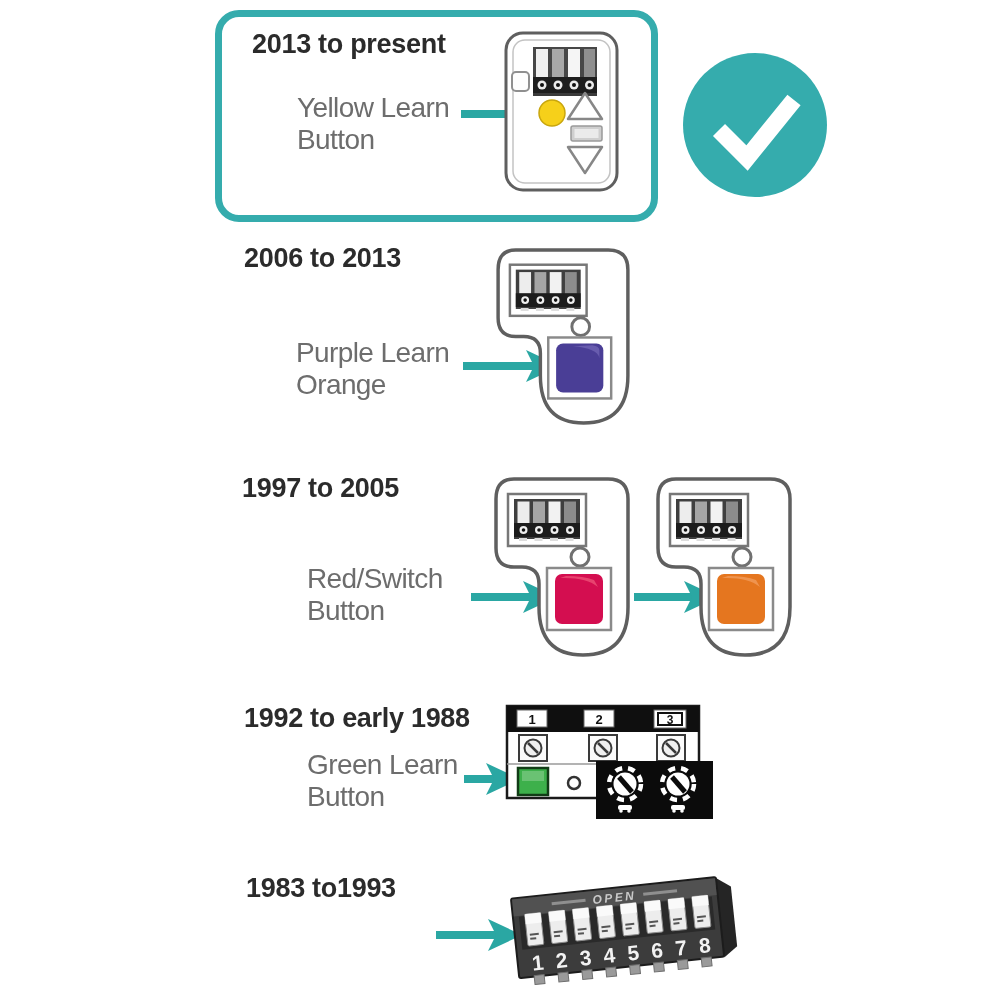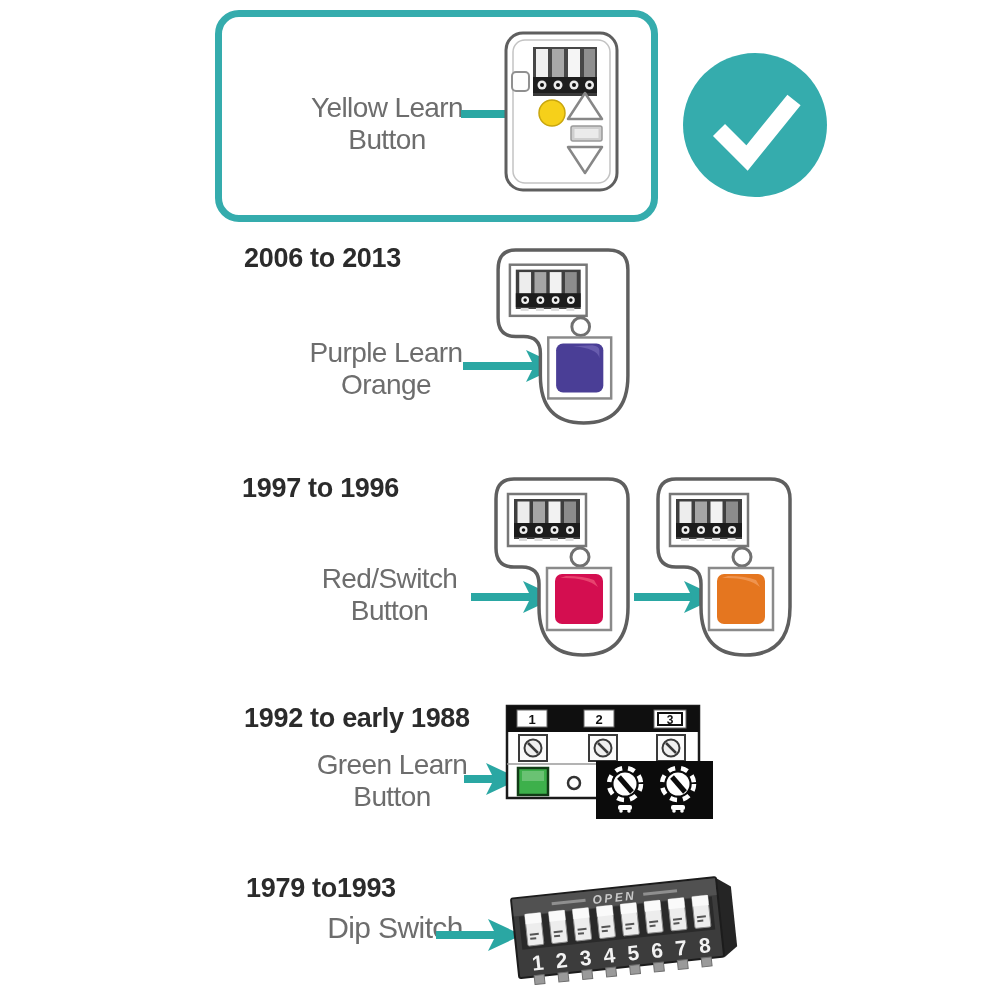--- a/index.html
+++ b/index.html
@@ -8,36 +8,36 @@
     font-family:"Liberation Sans", sans-serif;overflow:hidden;
   }
   .abs{position:absolute;}
   .era-heading{
     font-weight:bold;font-size:27px;letter-spacing:-0.3px;
     color:var(--heading,#2b2b2b);white-space:nowrap;
   }
   .part-label{
     font-size:28px;letter-spacing:-0.6px;line-height:1.13;
     color:var(--label,#6d6d6d);
-    text-align:center;
   }
   .era-box{
     box-sizing:border-box;left:215px;top:10px;width:443px;height:212px;
     border:7px solid var(--teal,#35acad);border-radius:24px;background:#fff;
   }
   svg{display:block;}
   .outline{stroke:var(--outline,#5f5f5f);}
   text{font-family:"Liberation Sans", sans-serif;}
 </style>
 </head>
 <body>
 
 <div id="canvas">
 
   <div class="abs era-box"></div>
+  <div class="abs era-heading" style="left:252px;top:29px;">2013 to present</div>
   <div class="abs part-label" style="left:297px;top:92px;width:180px;">Yellow Learn Button</div>
 
   <svg class="abs" style="left:461px;top:97px;" width="86" height="34">
     <rect x="0" y="13" width="62" height="8" fill="#2aa7a3"></rect>
     <polygon points="52,1 86,17 52,33 60,17" fill="#2aa7a3"></polygon>
   </svg>
 
   <svg class="abs" style="left:503px;top:30px;" width="117" height="163" viewBox="0 0 117 163">
     <rect x="3" y="3" width="111" height="157" rx="17" fill="#ffffff" class="outline" stroke-width="3"></rect>
     <rect x="10" y="10" width="97" height="143" rx="12" fill="none" stroke="#c3c3c3" stroke-width="1.5"></rect>
@@ -112,21 +112,21 @@
         <rect x="56" y="61" width="8" height="3"></rect>
           <rect x="71.5" y="61" width="8" height="3"></rect>
       </g>
     </g>
     <circle cx="86" cy="80" r="9" fill="#ffffff" stroke="#707070" stroke-width="3"></circle>
     <rect x="53" y="91" width="64" height="62" fill="#ffffff" stroke="#8a8a8a" stroke-width="2.5"></rect>
     <rect x="61" y="97" width="48" height="50" rx="7" fill="#4a3e96"></rect>
     <path d="M 78,100 Q 103,102 105,112 L 105,104 Q 105,100 98,99 Z" opacity="0.9" fill="#6c5fb0"></path>
   </svg>
 
-  <div class="abs era-heading" style="left:242px;top:473px;">1997 to 1996</div>
+  <div class="abs era-heading" style="left:242px;top:473px;">1997 to 2005</div>
   <div class="abs part-label" style="left:307px;top:563px;width:165px;">Red/Switch Button</div>
 
   <svg class="abs" style="left:471px;top:580px;" width="86" height="34">
     <rect x="0" y="13" width="62" height="8" fill="#2aa7a3"></rect>
     <polygon points="52,1 86,17 52,33 60,17" fill="#2aa7a3"></polygon>
   </svg>
 
   <svg class="abs" style="left:494px;top:477px;" width="136" height="180" viewBox="0 0 136 180">
     <path d="M 20,2 L 114,2 Q 134,2 134,22 L 134,130 Q 134,178 89,178 Q 45,178 45,130 L 45,107
              Q 45,90 28,90 L 20,90 Q 2,90 2,71 L 2,22 Q 2,2 20,2 Z" fill="#ffffff" class="outline" stroke-width="3.5"></path>
@@ -255,22 +255,21 @@
     <g>
       <circle cx="173" cy="82" r="16" fill="none" stroke="#ffffff" stroke-width="4.5" stroke-dasharray="7 6"></circle>
       <circle cx="173" cy="82" r="11.5" fill="#ffffff"></circle>
       <line x1="167" y1="75" x2="180" y2="90" stroke="#0b0b0b" stroke-width="5"></line>
       <rect x="166" y="103" width="14" height="5" rx="2" fill="#ffffff"></rect>
       <circle cx="169" cy="109" r="1.8" fill="#ffffff"></circle>
         <circle cx="177" cy="109" r="1.8" fill="#ffffff"></circle>
     </g>
   </svg>
 
-  <div class="abs era-heading" style="left:246px;top:873px;">1979 to1993</div>
-  <div class="abs part-label" style="left:295px;top:911px;width:200px;font-size:30px;">Dip Switch</div>
+  <div class="abs era-heading" style="left:246px;top:873px;">1983 to1993</div>
 
   <svg class="abs" style="left:436px;top:918px;" width="86" height="34">
     <rect x="0" y="13" width="62" height="8" fill="#2aa7a3"></rect>
     <polygon points="52,1 86,17 52,33 60,17" fill="#2aa7a3"></polygon>
   </svg>
 
   <svg class="abs" style="left:498px;top:860px;" width="250" height="125" viewBox="0 0 250 125">
     <g transform="rotate(-6 125 62)">
       <polygon points="222,28 236,38 236,98 222,108" fill="#252525"></polygon>
       <rect x="16" y="27" width="206" height="80" rx="2" fill="#3c3c3c" stroke="#1c1c1c" stroke-width="2"></rect>

